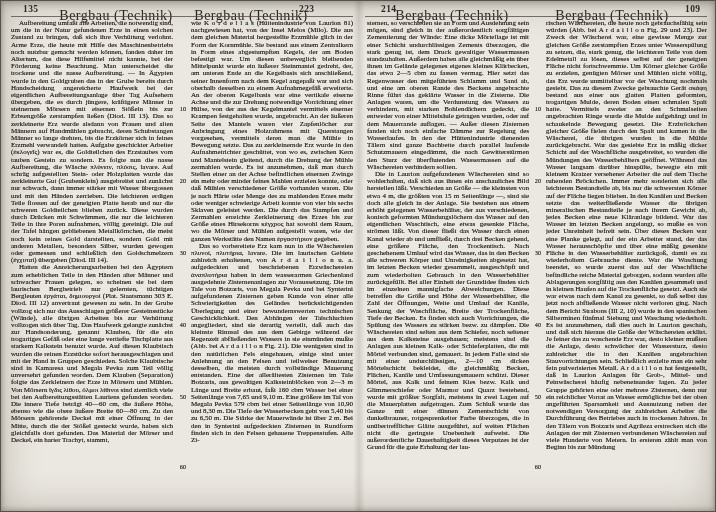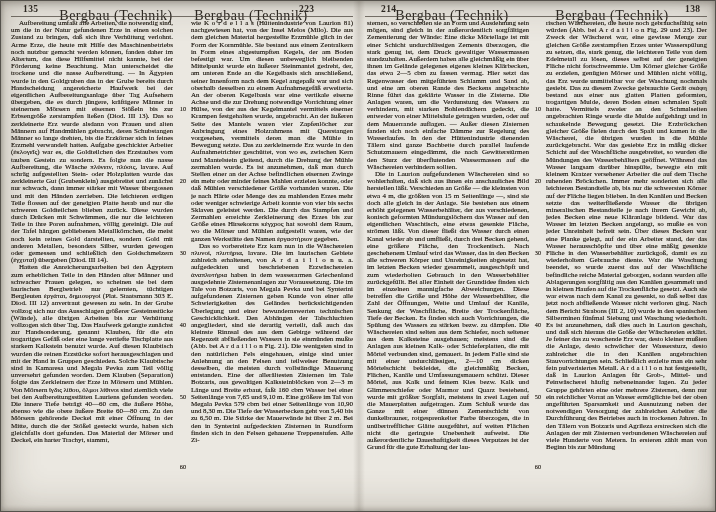--- a/index.html
+++ b/index.html
@@ -51,21 +51,21 @@
 <div class="scan">
 
   <span class="pagenum pn135">135</span>
   <span class="runtitle rt1">Bergbau (Technik)</span>
   <span class="runtitle rt2">Bergbau (Technik)</span>
   <span class="pagenum pn136">223</span>
 
   <span class="pagenum pn137">214</span>
   <span class="runtitle rt3">Bergbau (Technik)</span>
   <span class="runtitle rt4">Bergbau (Technik)</span>
-  <span class="pagenum pn138">138</span>
+  <span class="pagenum pn138">109</span>
 
   <div class="rule rule-left"></div>
   <div class="rule rule-right"></div>
 
   <div class="col c135">
     <p class="ind">Aufbereitung umfaßt alle Arbeiten, die notwendig sind, um die in der Natur gefundenen Erze in einen solchen Zustand zu bringen, daß sich ihre Verhüttung verlohnt. Arme Erze, die heute mit Hilfe des Maschinenbetriebs noch nutzbar gemacht werden können, fanden daher im Altertum, das diese Hilfsmittel nicht kannte, bei der Förderung keine Beachtung. Man unterscheidet die trockene und die nasse Aufbereitung. — In Ägypten wurde in den Goldgruben das in der Grube bereits durch Handscheidung angereicherte Haufwerk bei der eigentlichen Aufbereitungsanlage über Tag Aufsehern übergeben, die es durch jüngere, kräftigere Männer in steinernen Mörsern mit eisernen Stößeln bis zur Erbsengröße zerstampfen ließen (Diod. III 13). Das so zerkleinerte Erz wurde alsdann von Frauen und alten Männern auf Handmühlen gebracht, deren Schubstangen Männer so lange drehten, bis die Erzkörner sich in feines Erzmehl verwandelt hatten. Aufgabe geschickter Arbeiter (ἐκλογεῖς) war es, die Goldteilchen des Erzstaubes vom tauben Gestein zu sondern. Es folgte nun die nasse Aufbereitung, die Wäsche πλύνειν, πλύσις, lavare. Auf schräg aufgestellten Stein- oder Holzplatten wurde das zerkleinerte Gut (Grubenklein) ausgebreitet und zunächst nur schwach, dann immer stärker mit Wasser übergossen und mit den Händen zerrieben. Die leichteren erdigen Teile flossen auf der geneigten Platte herab und nur die schweren Goldteilchen blieben zurück. Diese wurden durch Drücken mit Schwämmen, die nur die leichteren Teile in ihre Poren aufnahmen, völlig gereinigt. Die auf der Tafel hängen gebliebenen Metallkörnchen, die meist noch kein reines Gold darstellten, sondern Gold mit anderen Metallen, besonders Silber, wurden gewogen oder gemessen und schließlich den Goldschmelzern (ἐγχυταί) übergeben (Diod. III 14).</p>
     <p class="ind">Hatten die Anreicherungsarbeiten bei den Ägyptern zum erheblichen Teile in den Händen alter Männer und schwacher Frauen gelegen, so scheinen sie bei dem laurischen Bergbetrieb nur gelernten, tüchtigen Bergleuten ἐργάται, δημιουργοί (Plat. Staatsmann 303 E. Diod. III 12) anvertraut gewesen zu sein. In der Grube vollzog sich nur das Ausschlagen größerer Gesteinsstücke (Wände), alle übrigen Arbeiten bis zur Verhüttung vollzogen sich über Tag. Das Haufwerk gelangte zunächst zur Handsonderung, genannt Klauben, für die ein trogartiges Gefäß oder eine lange vertiefte Tischplatte aus starkem Kalkstein benutzt wurde. Auf diesen Klaubtisch wurden die reinen Erzstücke sofort herausgeschlagen und mit der Hand in Gruppen geschieden. Solche Klaubtische sind in Kamaresa und Megala Pevka zum Teil völlig unversehrt gefunden worden. Dem Klauben (Separation) folgte das Zerkleinern der Erze in Mörsern und Mühlen. Von Mörsern ἴγδις λίθου, ὅλμοι λίθινοι sind ziemlich viele bei den Aufbereitungsstätten Lauriens gefunden worden. Die innere Tiefe beträgt 40—60 cm, die äußere Höhe, ebenso wie die obere äußere Breite 60—80 cm. Zu den Mörsern gehörende Deckel mit einer Öffnung in der Mitte, durch die der Stößel gesteckt wurde, haben sich gleichfalls dort gefunden. Das Material der Mörser und Deckel, ein harter Trachyt, stammt,</p>
   </div>
 
   <div class="gutter g1">

